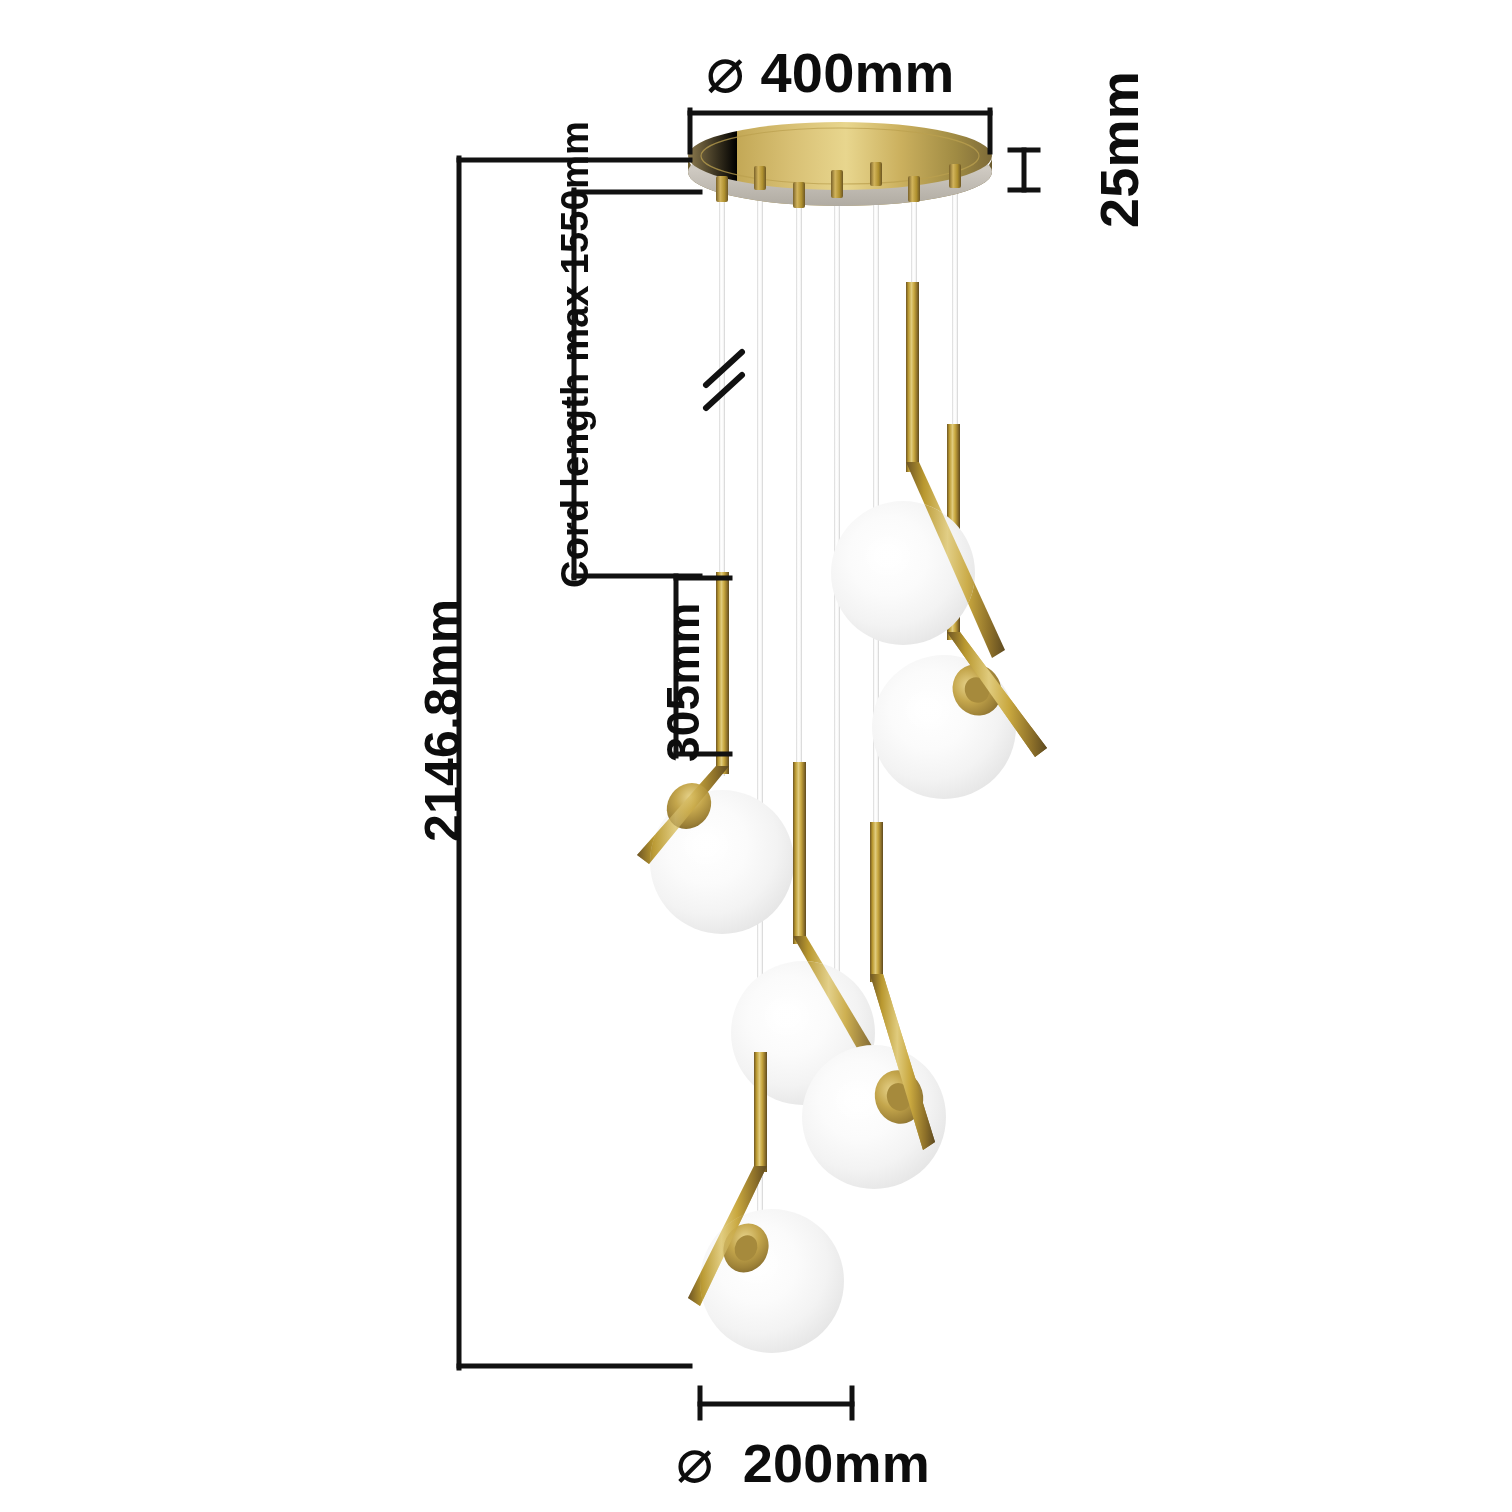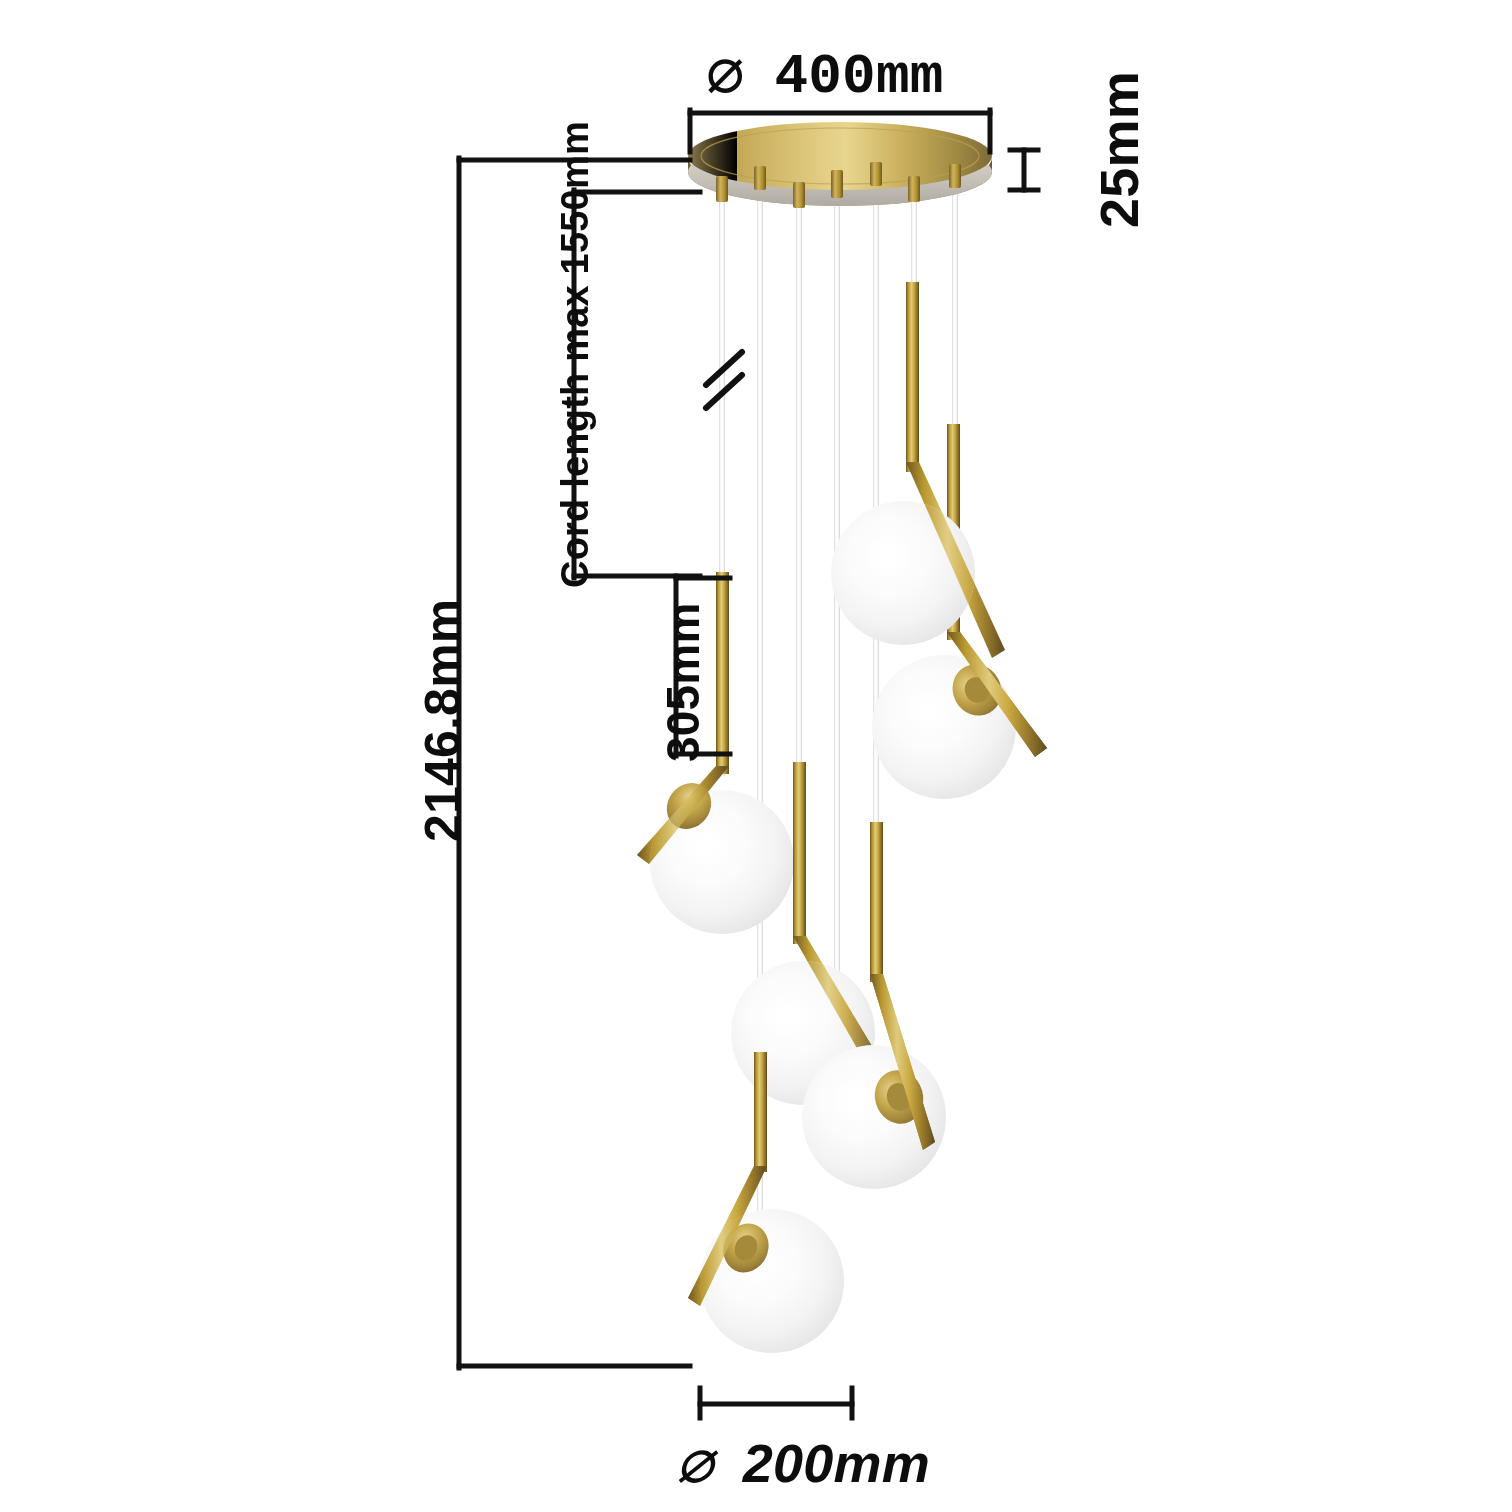--- a/index.html
+++ b/index.html
@@ -274,37 +274,37 @@
       <g>
         <line x1="700" y1="1388" x2="700" y2="1418"></line>
         <line x1="852" y1="1388" x2="852" y2="1418"></line>
         <line x1="700" y1="1404" x2="852" y2="1404"></line>
       </g>
     </g>
   </svg>
 
   <div class="dimtext" style="left:706px;top:38px;font-size:56px;">
     <span style="font-size:64px;font-weight:400;">⌀</span>
-    <span style="margin-left:14px;font-family:Liberation Mono, monospace;">400mm</span>
+    <span style="margin-left:0;">400mm</span>
   </div>
 
   <div class="dimtext vert" style="left:1092px;top:228px;font-size:54px;transform:rotate(-90deg);">
     <span>25mm</span>
   </div>
 
   <div class="dimtext vert" style="left:556px;top:588px;font-size:38px;transform:rotate(-90deg);">
     <span>Cord length max 1550mm</span>
   </div>
 
   <div class="dimtext vert" style="left:660px;top:762px;font-size:46px;transform:rotate(-90deg);">
     <span>305mm</span>
   </div>
 
   <div class="dimtext vert" style="left:418px;top:842px;font-size:50px;transform:rotate(-90deg);">
     <span>2146.8mm</span>
   </div>
 
-  <div class="dimtext" style="left:676px;top:1430px;font-size:54px;font-style:italic;">
+  <div class="dimtext" style="left:676px;top:1430px;font-size:54px;">
     <span style="font-size:62px;font-weight:400;">⌀</span>
     <span style="margin-left:14px;">200mm</span>
   </div>
 
 </div>
 
 </body></html>

